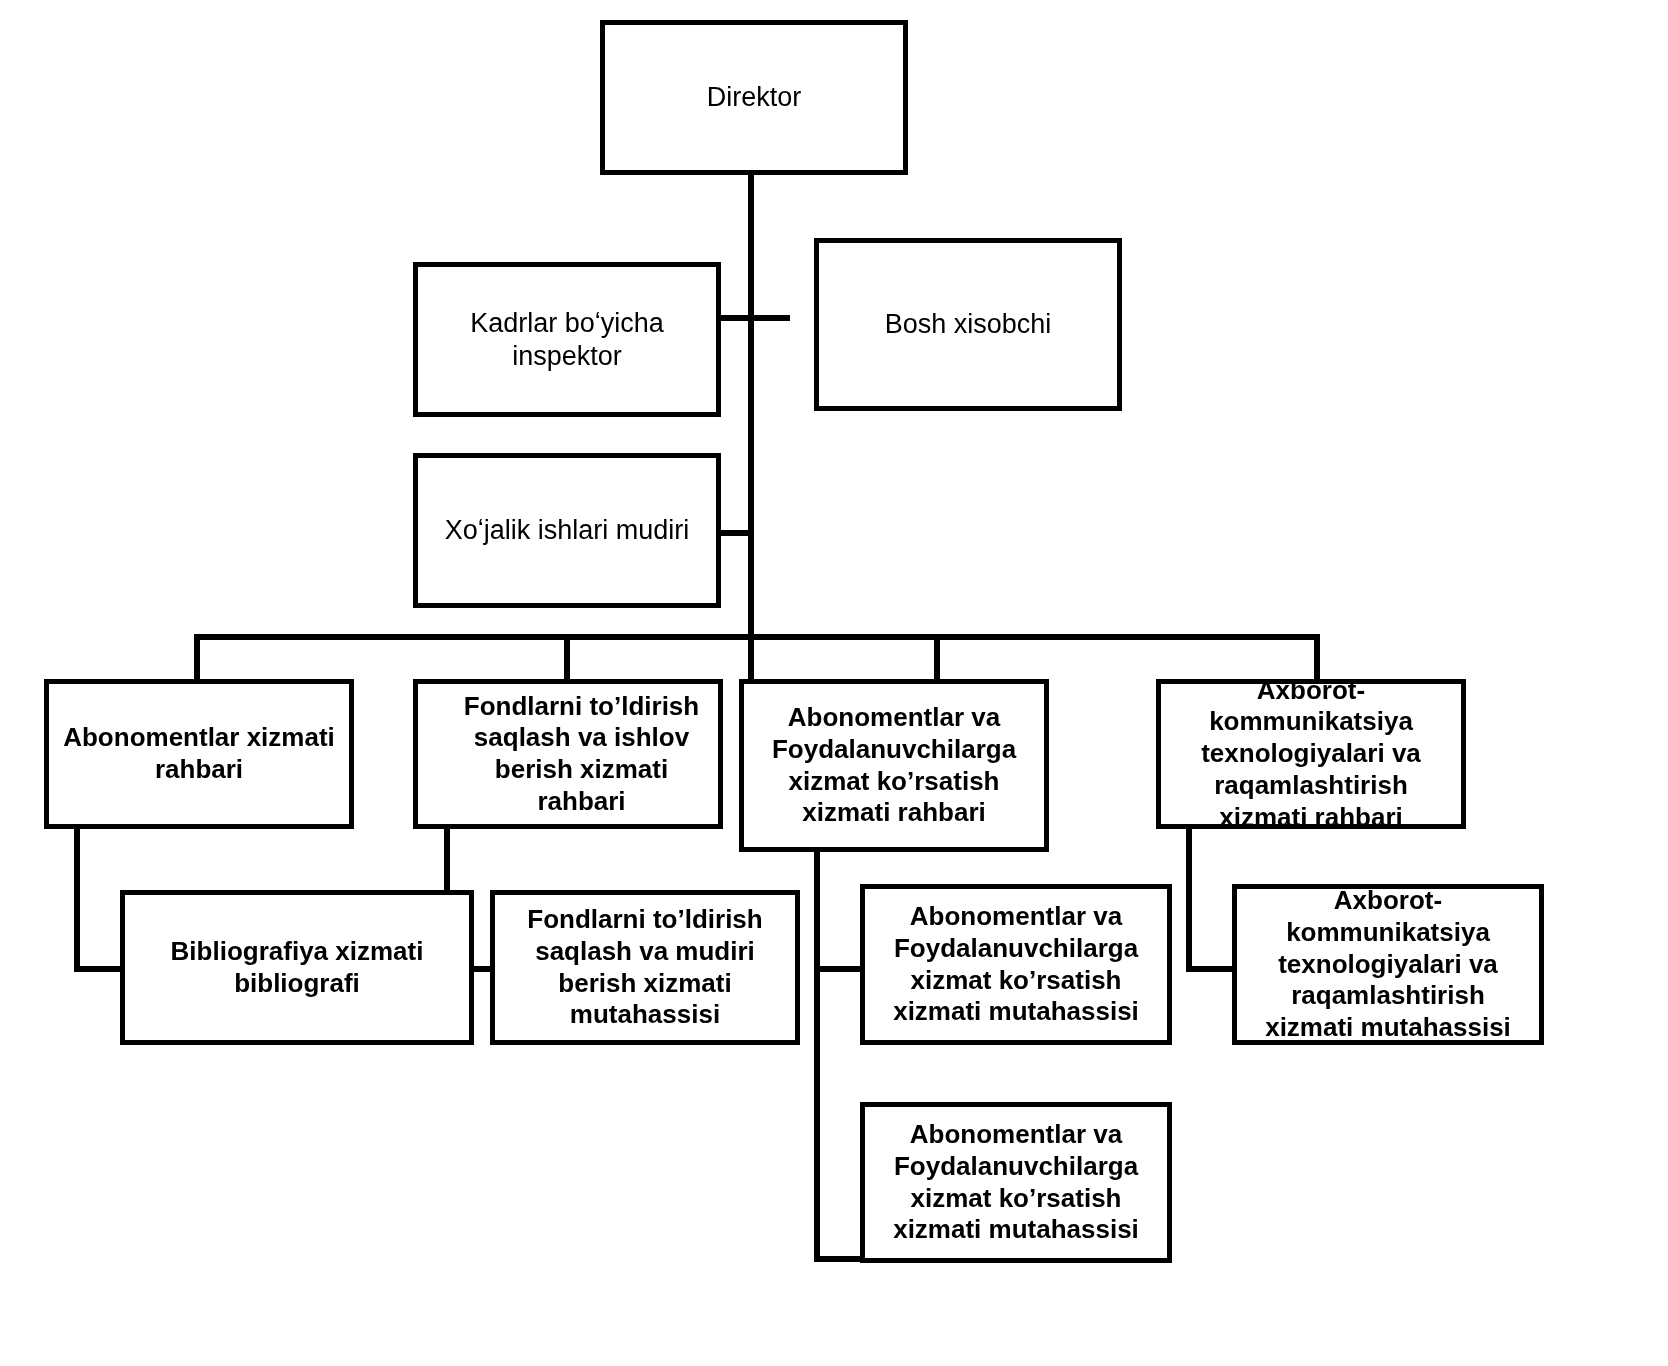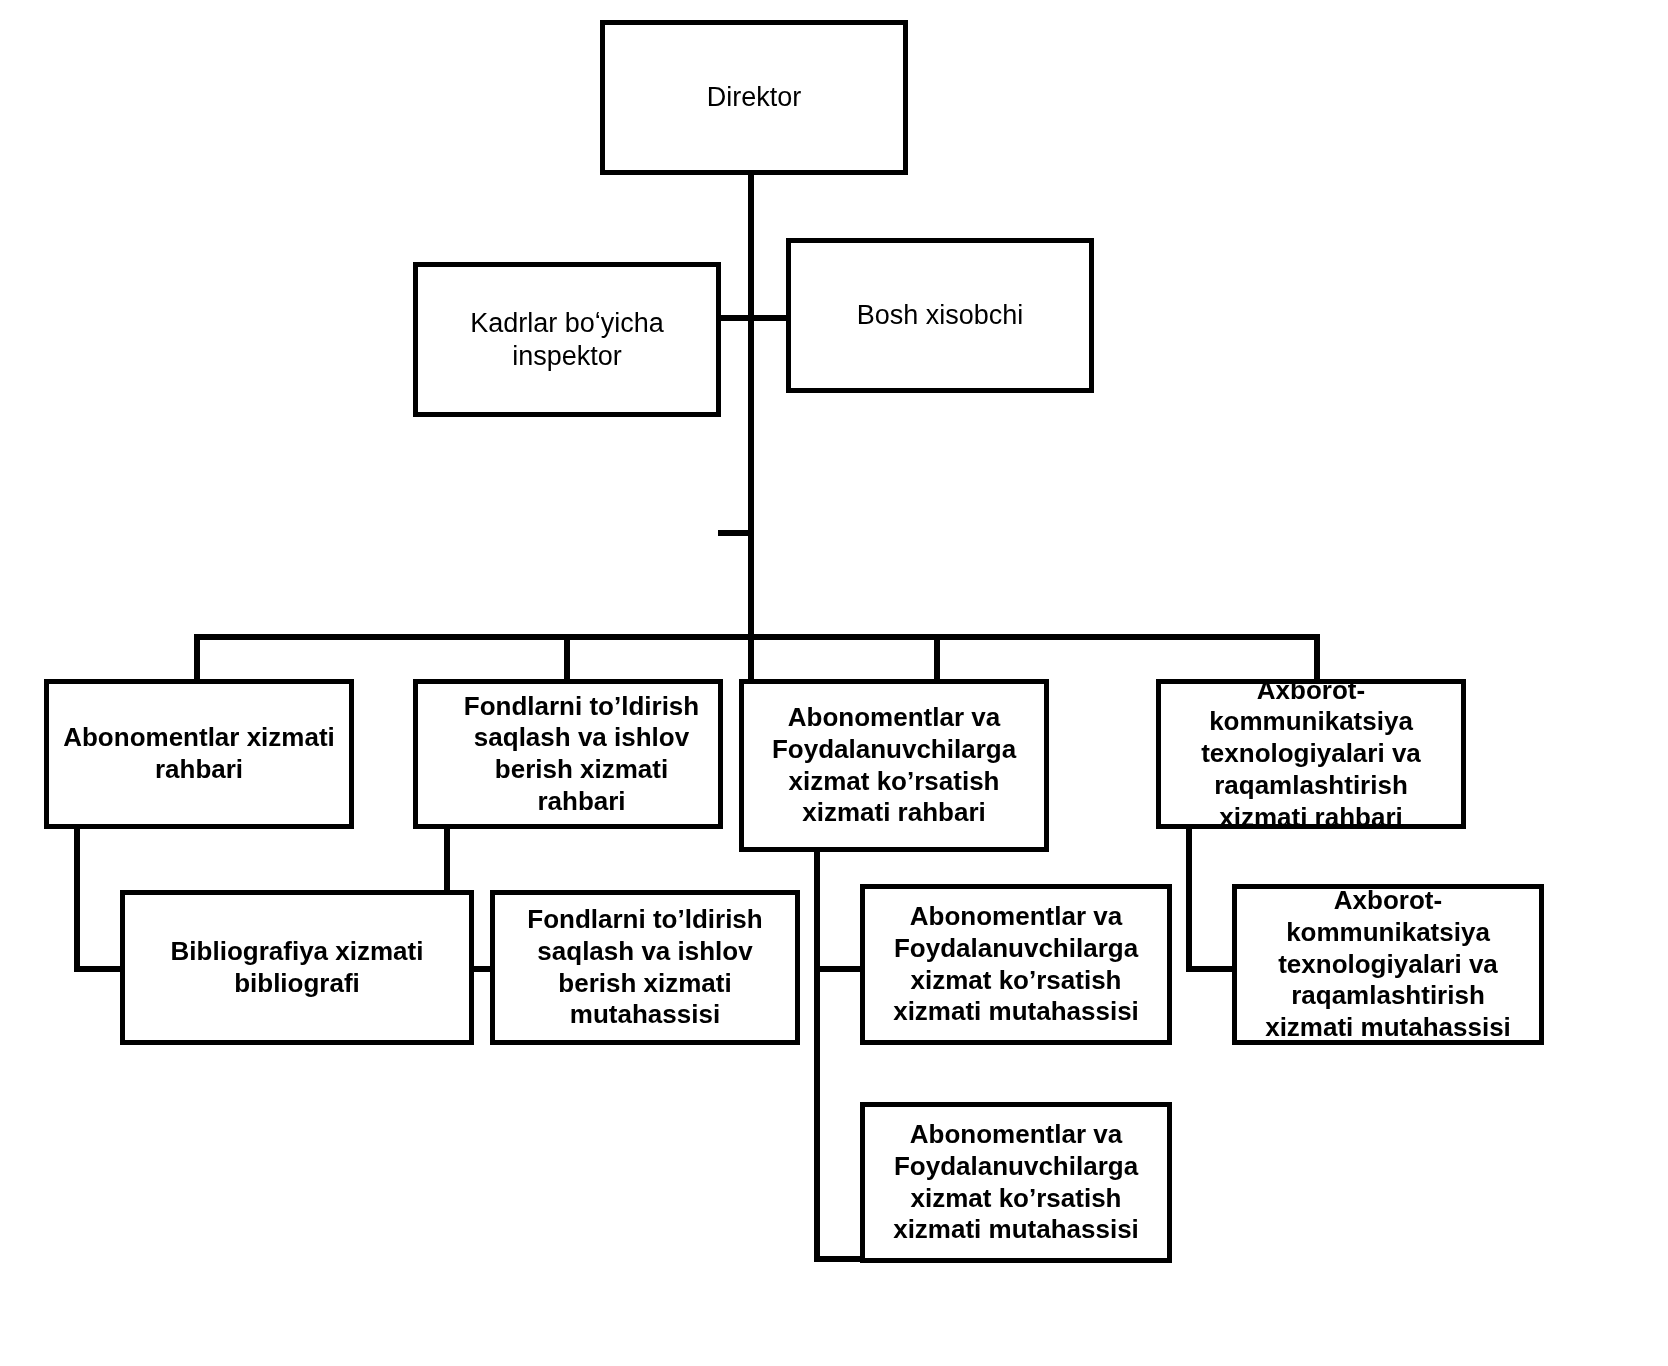--- a/index.html
+++ b/index.html
@@ -85,24 +85,27 @@
   <div class="connector" style="left:1186px; top:966px; width:48px; height:6px;"></div>
 
   <div class="node plain" style="left:600px; top:20px; width:308px; height:155px;">
     <span class="node-label">Direktor</span>
   </div>
 
   <div class="node plain" style="left:413px; top:238px; width:308px; height:155px;margin-top:24px;">
     <span class="node-label">Kadrlar boʻyicha inspektor</span>
   </div>
 
-  <div class="node plain" style="left:786px; top:238px; width:308px; height:155px;">
+  <div class="node plain" style="left:814px; top:238px; width:308px; height:173px;">
     <span class="node-label">Bosh xisobchi</span>
   </div>
 
+  <div class="node plain" style="left:413px; top:453px; width:308px; height:155px;">
+    <span class="node-label">Xoʻjalik ishlari mudiri</span>
+  </div>
 
   <div class="node strong" style="left:44px; top:679px; width:310px; height:150px;">
     <span class="node-label">Abonomentlar xizmati rahbari</span>
   </div>
 
   <div class="node strong" style="left:413px; top:679px; width:310px; height:150px;padding-left:27px;">
     <span class="node-label">Fondlarni to’ldirish saqlash va ishlov berish xizmati rahbari</span>
   </div>
 
   <div class="node strong" style="left:739px; top:679px; width:310px; height:173px;">
@@ -111,21 +114,21 @@
 
   <div class="node strong" style="left:1156px; top:679px; width:310px; height:150px;">
     <span class="node-label">Axborot-kommunikatsiya texnologiyalari va raqamlashtirish xizmati rahbari</span>
   </div>
 
   <div class="node strong" style="left:120px; top:890px; width:354px; height:155px;">
     <span class="node-label">Bibliografiya xizmati bibliografi</span>
   </div>
 
   <div class="node strong" style="left:490px; top:890px; width:310px; height:155px;">
-    <span class="node-label">Fondlarni to’ldirish saqlash va ishlov berish xizmati mutahassisi</span>
+    <span class="node-label">Fondlarni to’ldirish saqlash va mudiri berish xizmati mutahassisi</span>
   </div>
 
   <div class="node strong" style="left:860px; top:884px; width:312px; height:161px;">
     <span class="node-label">Abonomentlar va Foydalanuvchilarga xizmat ko’rsatish xizmati mutahassisi</span>
   </div>
 
   <div class="node strong" style="left:860px; top:1102px; width:312px; height:161px;">
     <span class="node-label">Abonomentlar va Foydalanuvchilarga xizmat ko’rsatish xizmati mutahassisi</span>
   </div>
 

